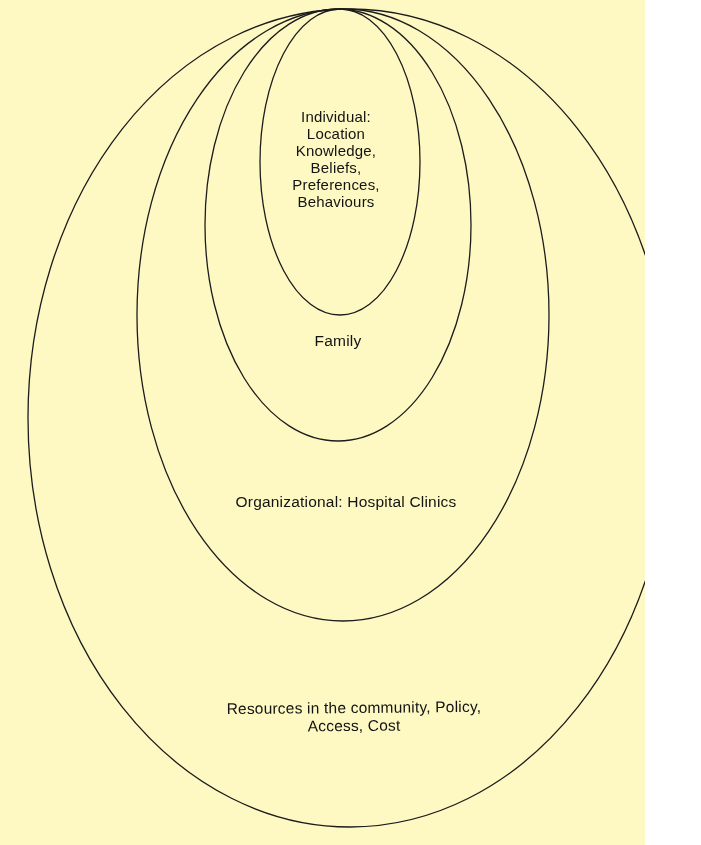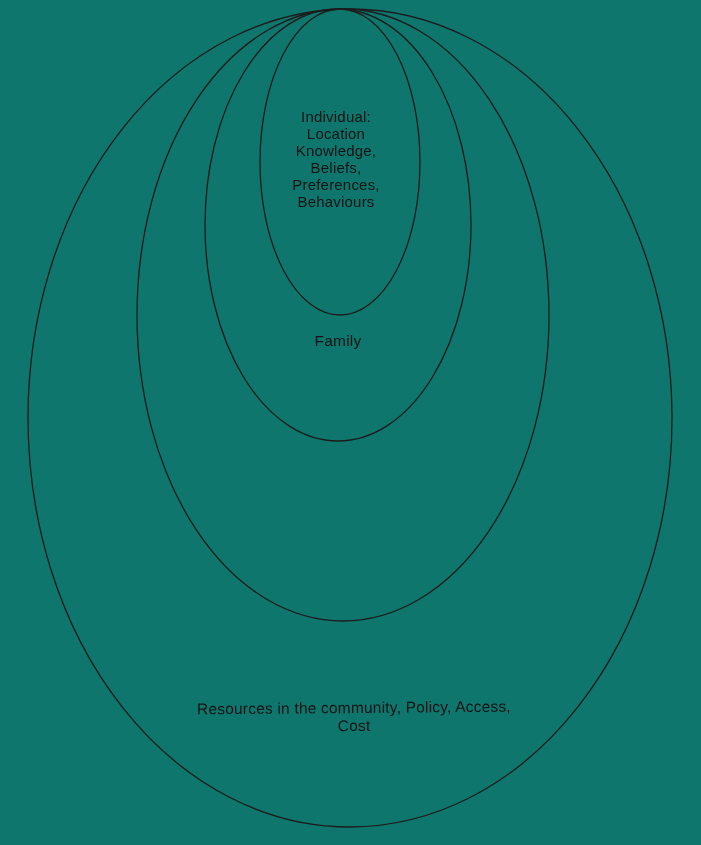--- a/index.html
+++ b/index.html
@@ -2,23 +2,23 @@
 <html><head>
 <meta charset="utf-8">
 <style>
   html, body {
     margin: 0;
     padding: 0;
     background: #ffffff;
   }
   .canvas {
     position: relative;
-    width: 701px;
+    width: 645px;
     height: 845px;
-    background: #0f766e;
+    background: #fef9c3;
     overflow: hidden;
     font-family: "Liberation Sans", sans-serif;
   }
   .diagram-svg {
     position: absolute;
     left: 0;
     top: 0;
   }
   .diagram-svg ellipse {
     fill: none;
@@ -68,16 +68,17 @@
 
   <div class="label" id="label-individual">Individual:
 Location
 Knowledge,
 Beliefs,
 Preferences,
 Behaviours</div>
 
   <div class="label" id="label-family">Family</div>
 
+  <div class="label" id="label-organizational">Organizational: Hospital Clinics</div>
 
   <div class="label" id="label-resources">Resources in the community, Policy, Access, Cost</div>
 
 </div>
 
 </body></html>

